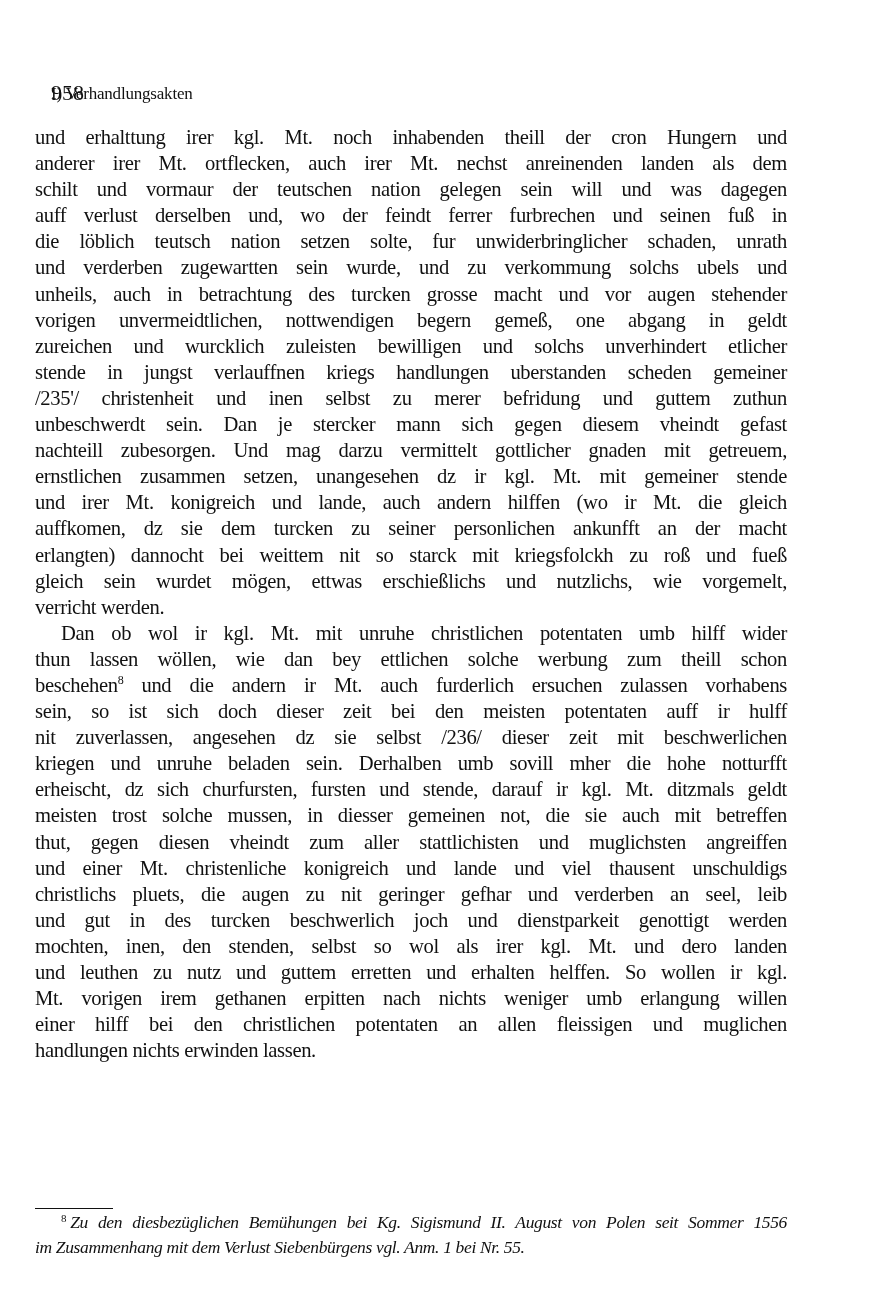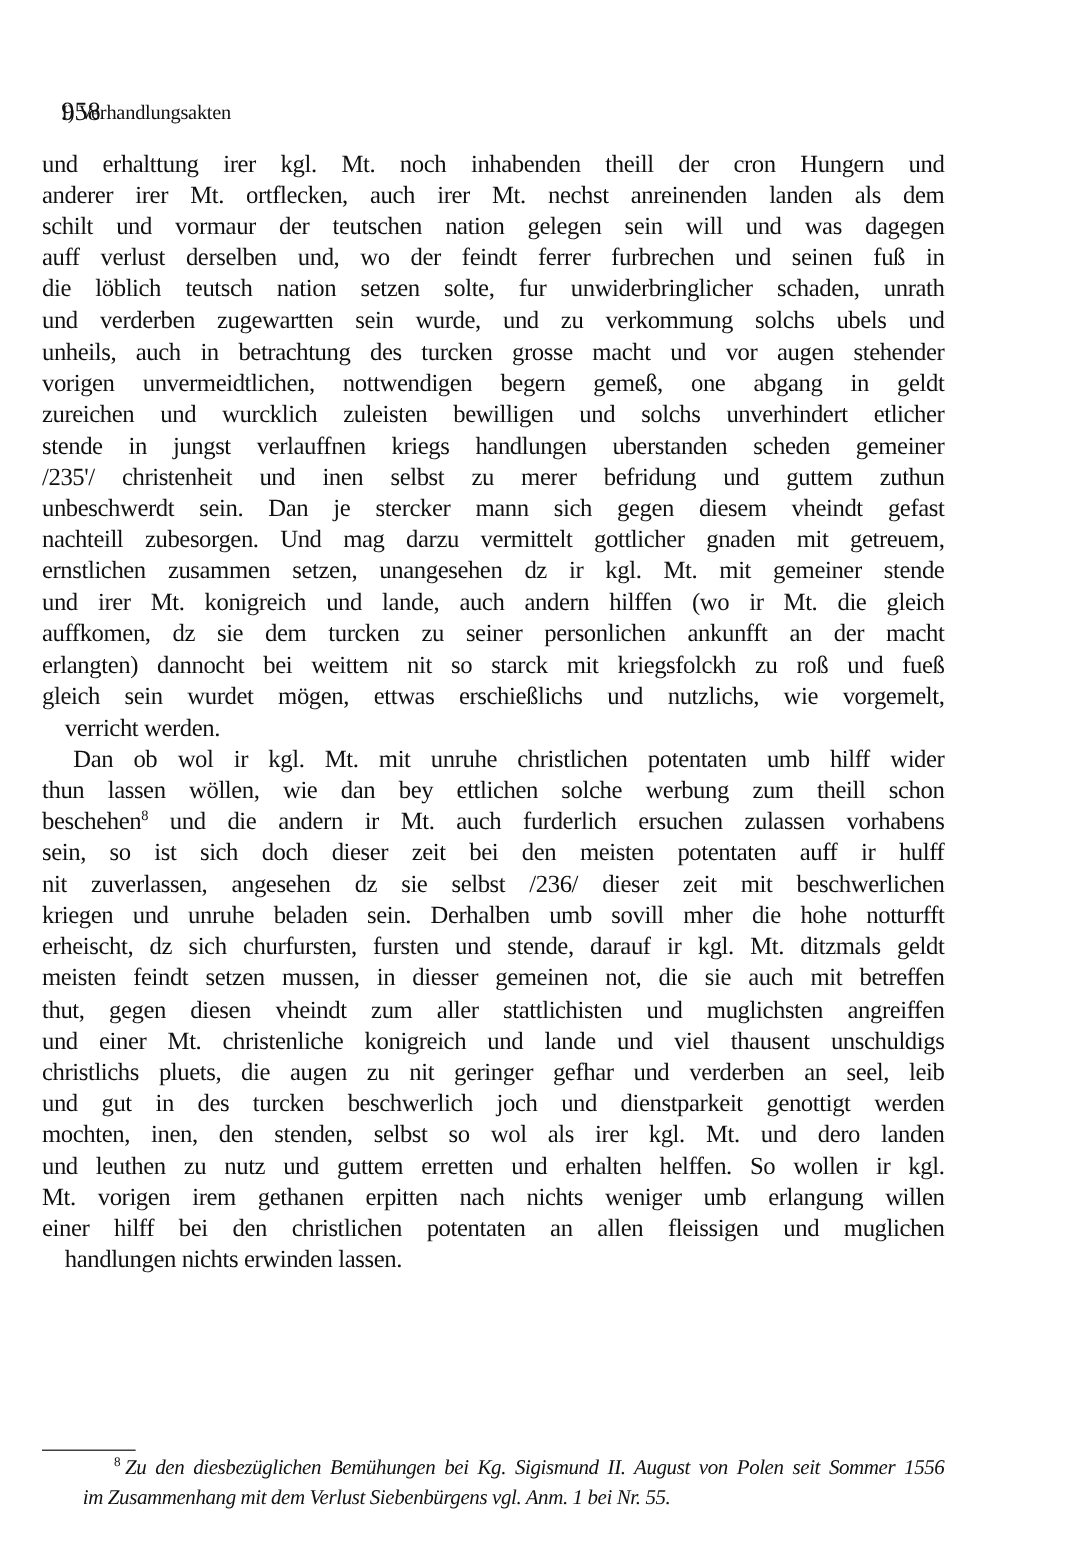--- a/index.html
+++ b/index.html
@@ -5,27 +5,27 @@
   html, body { margin: 0; padding: 0; background: #ffffff; }
   body { width: 891px; height: 1300px; position: relative; overflow: hidden; }
   .page { position: absolute; left: 35px; top: 0; width: 752px; color: #111111;
           font-family: "Liberation Serif", "DejaVu Serif", serif; }
   .running-head { position: absolute; top: 80px; left: 16px; width: 752px; height: 26px; }
   .page-number { position: absolute; left: 0; top: 0; font-size: 22px; line-height: 26px; }
   .head-title { position: absolute; left: 0; width: 752px; top: 2px; text-align: left; font-size: 17px; line-height: 24px; letter-spacing: -0.2px; }
   .body-text { position: absolute; top: 124px; left: 0; width: 752px; }
   .line { display: block; height: 26.1px; line-height: 26.1px; font-size: 20.6px; white-space: nowrap;
           text-align: justify; text-align-last: justify; letter-spacing: -0.35px; }
-  .line.last { text-align-last: left; margin-left: 19px; }
+  .line.last { text-align-last: left; }
   .line.indent { padding-left: 26px; }
   sup.fnref { font-size: 12px; vertical-align: 8px; line-height: 0; }
   .fn-rule { position: absolute; top: 1208px; left: 0; width: 78px; height: 1px; background: #111; }
   .footnotes { position: absolute; top: 1210px; left: 0; width: 752px; font-style: italic; }
   .fn-line { display: block; height: 25px; line-height: 25px; font-size: 17.5px; white-space: nowrap;
-             text-align: justify; text-align-last: justify; letter-spacing: -0.35px; margin-left: 34px; }
+             text-align: justify; text-align-last: justify; letter-spacing: -0.35px; }
   .fn-line.first { padding-left: 26px; }
   .fn-line.last { text-align-last: left; }
   .fn-mark { font-size: 11px; vertical-align: 6px; line-height: 0; font-style: normal; margin-right: 4px; }
 </style>
 </head>
 <body>
 
 <div class="page">
   <div class="running-head">
     <span class="page-number">958</span>
@@ -55,21 +55,21 @@
       <span class="line last">verricht werden.</span>
     </div>
     <div>
       <span class="line indent">Dan ob wol ir kgl. Mt. mit unruhe christlichen potentaten umb hilff wider</span>
       <span class="line">thun lassen wöllen, wie dan bey ettlichen solche werbung zum theill schon</span>
       <span class="line"><span>beschehen</span><sup class="fnref">8</sup><span> und die andern ir Mt. auch furderlich ersuchen zulassen vorhabens</span></span>
       <span class="line">sein, so ist sich doch dieser zeit bei den meisten potentaten auff ir hulff</span>
       <span class="line">nit zuverlassen, angesehen dz sie selbst /236/ dieser zeit mit beschwerlichen</span>
       <span class="line">kriegen und unruhe beladen sein. Derhalben umb sovill mher die hohe notturfft</span>
       <span class="line">erheischt, dz sich churfursten, fursten und stende, darauf ir kgl. Mt. ditzmals geldt</span>
-      <span class="line">meisten feindt setzen mussen, in diesser gemeinen not, die sie auch mit betreffen</span>
+      <span class="line">meisten trost solche mussen, in diesser gemeinen not, die sie auch mit betreffen</span>
       <span class="line">thut, gegen diesen vheindt zum aller stattlichisten und muglichsten angreiffen</span>
       <span class="line">und einer Mt. christenliche konigreich und lande und viel thausent unschuldigs</span>
       <span class="line">christlichs pluets, die augen zu nit geringer gefhar und verderben an seel, leib</span>
       <span class="line">und gut in des turcken beschwerlich joch und dienstparkeit genottigt werden</span>
       <span class="line">mochten, inen, den stenden, selbst so wol als irer kgl. Mt. und dero landen</span>
       <span class="line">und leuthen zu nutz und guttem erretten und erhalten helffen. So wollen ir kgl.</span>
       <span class="line">Mt. vorigen irem gethanen erpitten nach nichts weniger umb erlangung willen</span>
       <span class="line">einer hilff bei den christlichen potentaten an allen fleissigen und muglichen</span>
       <span class="line last">handlungen nichts erwinden lassen.</span>
     </div>

